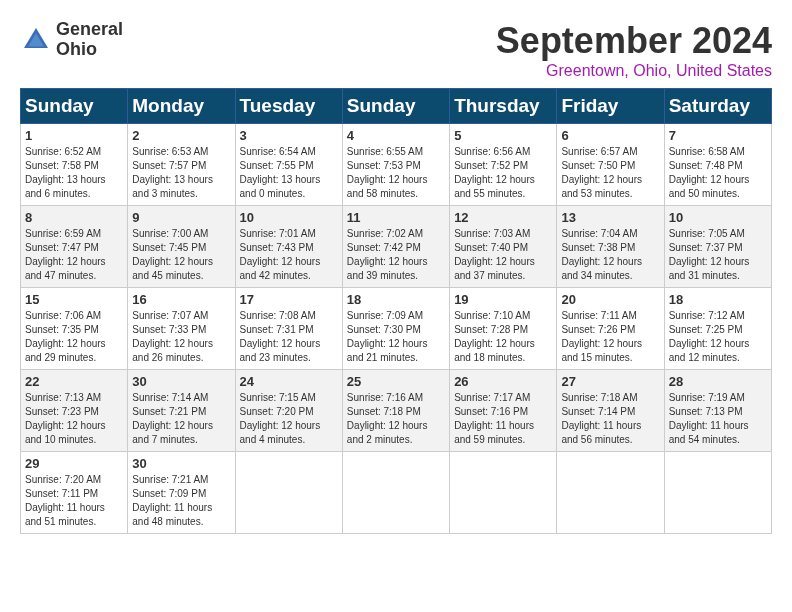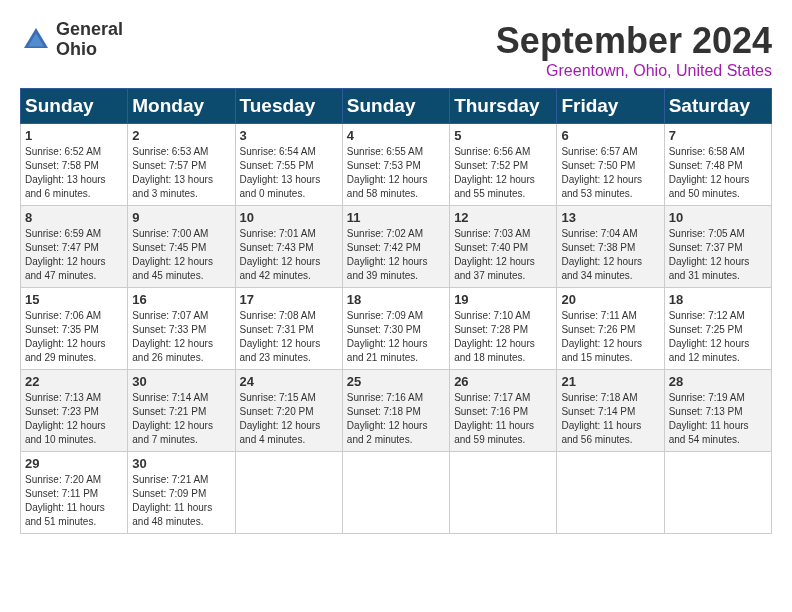--- a/index.html
+++ b/index.html
@@ -331,21 +331,21 @@
       </td>
         <td>
         <span class="day-num">26</span>
         <div class="day-info">
           Sunrise: 7:17 AM<br>
           Sunset: 7:16 PM<br>
           Daylight: 11 hours and 59 minutes.
         </div>
       </td>
         <td>
-        <span class="day-num">21</span>
+        <span class="day-num">27</span>
         <div class="day-info">
           Sunrise: 7:18 AM<br>
           Sunset: 7:14 PM<br>
           Daylight: 11 hours and 56 minutes.
         </div>
       </td>
         <td>
         <span class="day-num">28</span>
         <div class="day-info">
           Sunrise: 7:19 AM<br>

